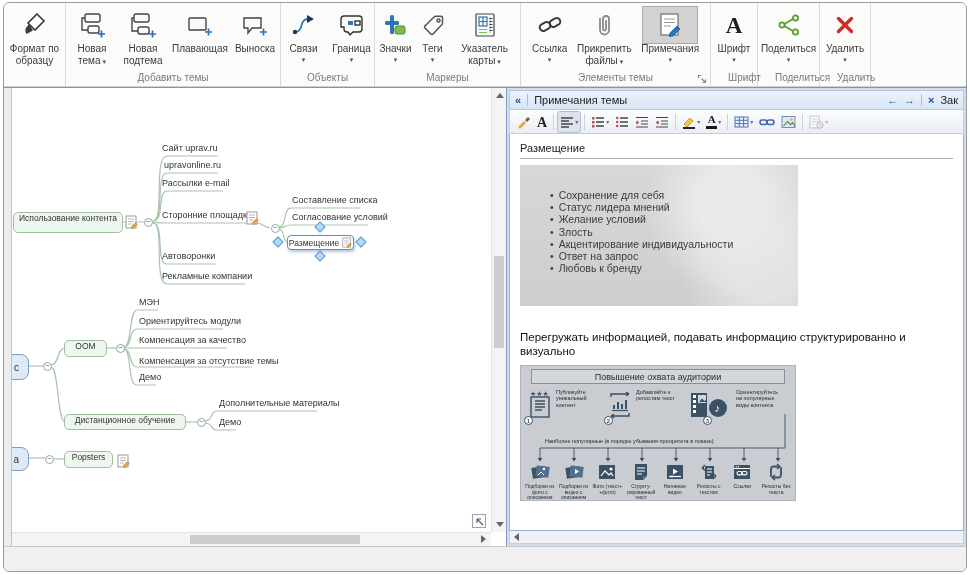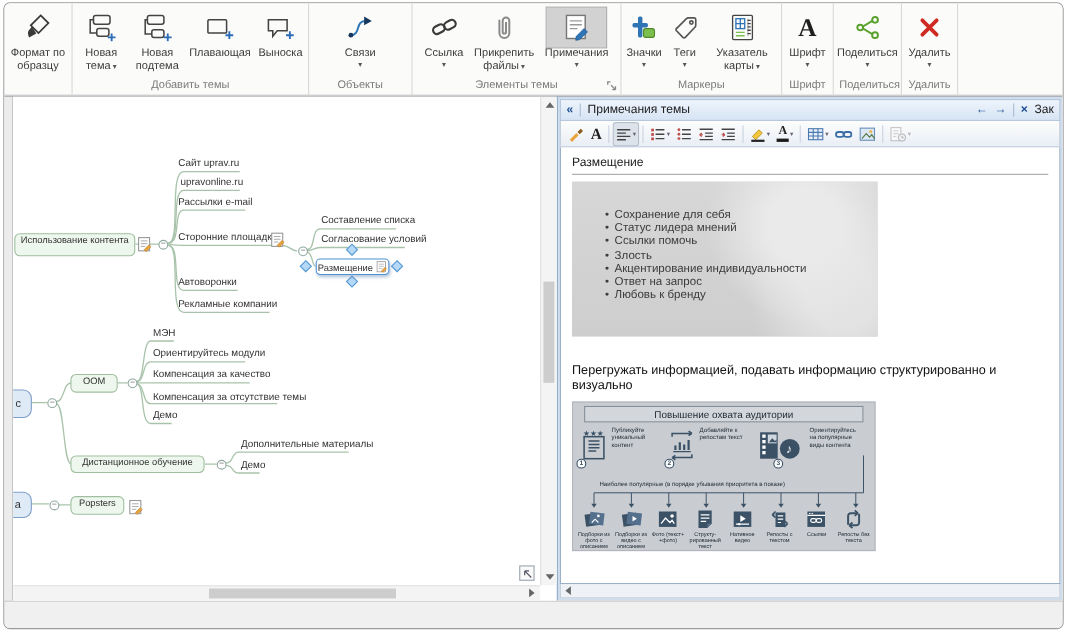--- a/index.html
+++ b/index.html
@@ -10,21 +10,21 @@
   .ribbon { height:84px; background:#fbfbfa; display:flex; border-bottom:1px solid #d0d0d0; }
   .rgroup { display:flex; flex-direction:column; border-right:1px solid #d9d9d9; padding:2px 1px 0 1px; }
   .rgroup.fill { border-right:none; flex:1; }
   .rbuttons { flex:1; display:flex; align-items:flex-start; justify-content:center; }
   .rbtn { display:flex; flex-direction:column; align-items:center; padding:2px 3px 0 3px; background:transparent; border:none; font-family:inherit; cursor:pointer; }
   .ricon { height:36px; display:flex; align-items:center; justify-content:center; padding:0 8px; }
   .rbtn.active .ricon { background:#d2d2d2; outline:1px solid #ababab; }
   .rlabel { font-size:10px; line-height:1.18; color:#3b3b3b; max-width:62px; }
   .rlabel.inline-caret::after { content:" ▾"; font-size:7px; color:#555; }
   .rlabel.caret-under::after { content:"▾"; display:block; font-size:7px; color:#555; text-align:center; margin-top:1px; }
-  .rcaption { height:16px; font-size:10px; color:#7a7a7a; text-align:center; line-height:15px; position:relative; white-space:nowrap; padding:0 4px; }
+  .rcaption { height:16px; font-size:10px; color:#7a7a7a; text-align:center; line-height:15px; position:relative; white-space:nowrap; padding:0 16px; }
   .launcher { position:absolute; right:2px; top:3px; width:10px; height:10px; cursor:pointer; }
   .glyphA::before { content:"A"; font-family:"Liberation Serif", serif; font-size:23px; font-weight:bold; color:#1f1f1f; line-height:1; }
 
   
   .main { flex:1; display:flex; border-top:1px solid #8f9399; background:#fff; min-height:0; }
   .left-edge { width:8px; background:#ececec; border-right:1px solid #c2c2c2; }
   .canvas-wrap { flex:1; position:relative; background:#fff; min-width:0; }
   .map { position:absolute; left:0; top:0; right:15px; bottom:14px; overflow:hidden; background:#fff; }
   .map svg.lines { position:absolute; left:0; top:0; }
   .leaf { position:absolute; font-size:9px; color:#333; white-space:nowrap; cursor:default; }
@@ -166,62 +166,32 @@
         <button class="rbtn">
           <span class="ricon">
             <svg width="26" height="24" viewBox="0 0 26 24">
                 <path d="M4 19 c9 0 4 -13 13 -13" fill="none" stroke="#2e75b6" stroke-width="1.8"></path>
                 <circle cx="4" cy="19" r="2.2" fill="#17375e"></circle>
                 <path d="M16 2 l7 4 -7 4 z" fill="#17375e"></path>
               </svg>
           </span>
           <span class="rlabel caret-under">Связи</span>
         </button>
+        <button class="rbtn">
+          <span class="ricon">
+            <svg width="26" height="24" viewBox="0 0 26 24" fill="none" stroke="#333" stroke-width="1.4">
+                <path d="M8 3 h12 a3 3 0 0 1 3 3 v10 a3 3 0 0 1 -3 3 h-6 l-3 3 -2 -3 h-1 a3 3 0 0 1 -3 -3 v-2 h-3 v-8 a3 3 0 0 1 3 -3 z"></path>
+                <rect x="9" y="8" width="5" height="4" fill="#2e75b6" stroke="none"></rect>
+                <rect x="16" y="8" width="5" height="4"></rect>
+              </svg>
+          </span>
+          <span class="rlabel caret-under">Граница</span>
+        </button>
       </div>
       <div class="rcaption">Объекты</div>
-    </div>
-
-    <div class="rgroup" style="width:190px">
-      <div class="rbuttons">
-        <button class="rbtn">
-          <span class="ricon" style="padding:0 4px">
-            <svg width="24" height="24" viewBox="0 0 24 24" fill="none" stroke="#3a3a3a" stroke-width="2">
-                <rect x="1.5" y="10" width="11" height="7" rx="3.5" transform="rotate(-28 7 13.5)"></rect>
-                <rect x="11.5" y="6" width="11" height="7" rx="3.5" transform="rotate(-28 17 9.5)"></rect>
-              </svg>
-          </span>
-          <span class="rlabel caret-under">Ссылка</span>
-        </button>
-        <button class="rbtn">
-          <span class="ricon" style="padding:0 6px">
-            <svg width="20" height="26" viewBox="0 0 20 26" fill="none" stroke="#8a8a8a" stroke-width="1.8">
-                <path d="M6 6 v12 a4.5 4.5 0 0 0 9 0 V7 a3 3 0 0 0 -6 0 v10 a1.5 1.5 0 0 0 3 0 V8"></path>
-              </svg>
-          </span>
-          <span class="rlabel inline-caret">Прикрепить файлы</span>
-        </button>
-        <button class="rbtn active">
-          <span class="ricon" style="padding:0 14px">
-            <svg width="26" height="26" viewBox="0 0 26 26">
-                <rect x="4" y="2" width="17" height="21" fill="#fff" stroke="#777" stroke-width="1.3"></rect>
-                <path d="M7 7 h11 M7 10.5 h11 M7 14 h7" stroke="#999" stroke-width="1.2"></path>
-                <path d="M13 21 l7 -7 3 3 -7 7 -3.6 .6 z" fill="#2e75b6" stroke="#1f5d9e" stroke-width="0.8"></path>
-              </svg>
-          </span>
-          <span class="rlabel caret-under">Примечания</span>
-        </button>
-      </div>
-      <div class="rcaption">
-        <span>Элементы темы</span>
-        <span class="launcher">
-          <svg width="10" height="10" viewBox="0 0 10 10" fill="none" stroke="#888" stroke-width="1.2">
-              <path d="M1.5 4 V1.5 H4 M4.5 4.5 L8.5 8.5 M8.5 8.5 H5.5 M8.5 8.5 V5.5"></path>
-            </svg>
-        </span>
-      </div>
     </div>
 
     <div class="rgroup" style="width:146px">
       <div class="rbuttons">
         <button class="rbtn">
           <span class="ricon" style="padding:0 4px">
             <svg width="24" height="24" viewBox="0 0 24 24">
                 <rect x="7" y="2" width="4" height="19" rx="1.5" fill="#2e75b6"></rect>
                 <rect x="2" y="8" width="14" height="4" rx="1.5" fill="#2e75b6"></rect>
                 <rect x="12" y="13" width="10" height="8" rx="2" fill="#7cbf4e" stroke="#4e8a2a"></rect>
@@ -246,20 +216,60 @@
                 <path d="M10 5 v9 M6 9.5 h8" stroke="#2e75b6"></path>
                 <path d="M17 5 v16" stroke="#bbb"></path>
                 <path d="M16.5 6.5 h3 M16.5 9.5 h3 M16.5 12.5 h3 M16.5 15.5 h3 M16.5 18.5 h3"></path>
                 <path d="M6 17.5 h8 M6 20.5 h8" stroke="#7cbf4e"></path>
               </svg>
           </span>
           <span class="rlabel inline-caret">Указатель карты</span>
         </button>
       </div>
       <div class="rcaption">Маркеры</div>
+    </div>
+
+    <div class="rgroup" style="width:190px">
+      <div class="rbuttons">
+        <button class="rbtn">
+          <span class="ricon" style="padding:0 4px">
+            <svg width="24" height="24" viewBox="0 0 24 24" fill="none" stroke="#3a3a3a" stroke-width="2">
+                <rect x="1.5" y="10" width="11" height="7" rx="3.5" transform="rotate(-28 7 13.5)"></rect>
+                <rect x="11.5" y="6" width="11" height="7" rx="3.5" transform="rotate(-28 17 9.5)"></rect>
+              </svg>
+          </span>
+          <span class="rlabel caret-under">Ссылка</span>
+        </button>
+        <button class="rbtn">
+          <span class="ricon" style="padding:0 6px">
+            <svg width="20" height="26" viewBox="0 0 20 26" fill="none" stroke="#8a8a8a" stroke-width="1.8">
+                <path d="M6 6 v12 a4.5 4.5 0 0 0 9 0 V7 a3 3 0 0 0 -6 0 v10 a1.5 1.5 0 0 0 3 0 V8"></path>
+              </svg>
+          </span>
+          <span class="rlabel inline-caret">Прикрепить файлы</span>
+        </button>
+        <button class="rbtn active">
+          <span class="ricon" style="padding:0 14px">
+            <svg width="26" height="26" viewBox="0 0 26 26">
+                <rect x="4" y="2" width="17" height="21" fill="#fff" stroke="#777" stroke-width="1.3"></rect>
+                <path d="M7 7 h11 M7 10.5 h11 M7 14 h7" stroke="#999" stroke-width="1.2"></path>
+                <path d="M13 21 l7 -7 3 3 -7 7 -3.6 .6 z" fill="#2e75b6" stroke="#1f5d9e" stroke-width="0.8"></path>
+              </svg>
+          </span>
+          <span class="rlabel caret-under">Примечания</span>
+        </button>
+      </div>
+      <div class="rcaption">
+        <span>Элементы темы</span>
+        <span class="launcher">
+          <svg width="10" height="10" viewBox="0 0 10 10" fill="none" stroke="#888" stroke-width="1.2">
+              <path d="M1.5 4 V1.5 H4 M4.5 4.5 L8.5 8.5 M8.5 8.5 H5.5 M8.5 8.5 V5.5"></path>
+            </svg>
+        </span>
+      </div>
     </div>
 
     <div class="rgroup" style="width:47px">
       <div class="rbuttons">
         <button class="rbtn">
           <span class="ricon glyphA"></span>
           <span class="rlabel caret-under">Шрифт</span>
         </button>
       </div>
       <div class="rcaption">Шрифт</div>
@@ -542,21 +552,21 @@
       </div>
 
       <div class="p-content">
         <div class="note-heading">Размещение</div>
         <hr class="note-rule">
 
         <div class="note-img1">
           <ul>
             <li>Сохранение для себя</li>
             <li>Статус лидера мнений</li>
-            <li>Ссылки помочь</li>
+            <li>Желание условий</li>
             <li>Злость</li>
             <li>Акцентирование индивидуальности</li>
             <li>Ответ на запрос</li>
             <li>Любовь к бренду</li>
           </ul>
         </div>
 
         <p class="note-para">Перегружать информацией, подавать информацию структурированно и визуально</p>
 
         <div class="infographic">

